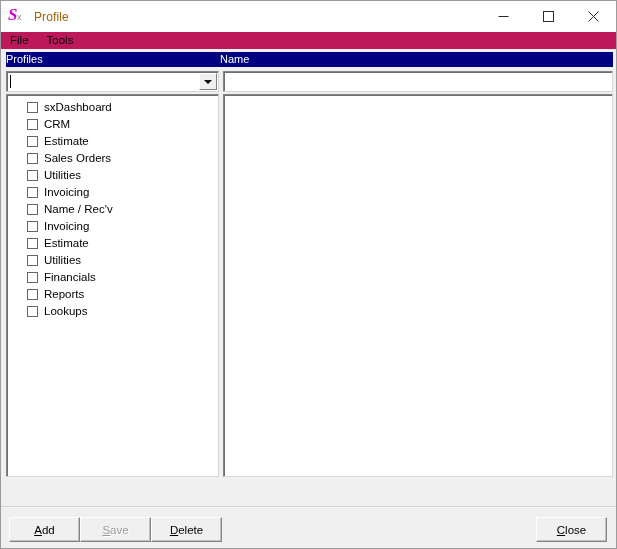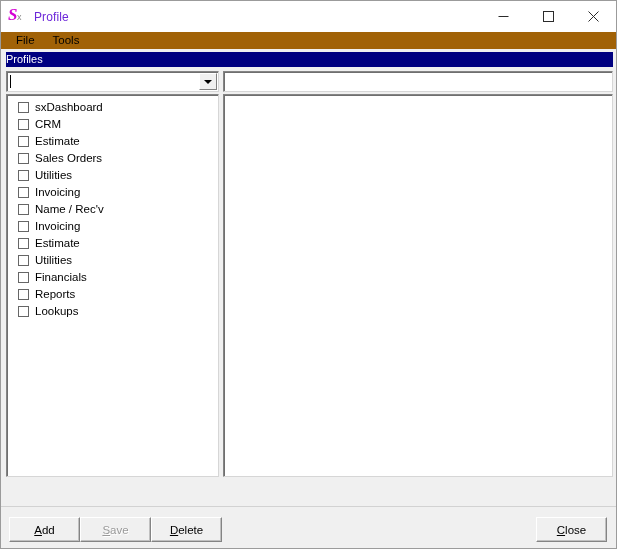--- a/index.html
+++ b/index.html
@@ -53,21 +53,21 @@
   #app-icon .x-glyph {
     position: absolute;
     left: 9px; top: 4px;
     font-family: "Liberation Sans", sans-serif;
     font-size: 9px;
     color: #888888;
     line-height: 10px;
   }
   #title-text {
     font-size: 12px;
-    color: #6d28d9;
+    color: #a16207;
     letter-spacing: .1px;
   }
   #window-controls {
     position: absolute;
     right: 0; top: 0;
     height: 31px;
     display: flex;
   }
   .win-btn {
     width: 45px;
@@ -81,24 +81,24 @@
     cursor: default;
   }
   .win-btn svg { display: block; }
 
   
   #menu-bar {
     position: absolute;
     left: 0; top: 31px;
     width: 615px;
     height: 17px;
-    background: #a16207;
+    background: #be185d;
     display: flex;
     align-items: flex-end;
-    padding-left: 15px;
+    padding-left: 9px;
     box-sizing: border-box;
   }
   .menu-item {
     font-size: 11.5px;
     color: #000000;
     padding: 0 9px 0 0;
     margin-right: 9px;
     cursor: default;
     line-height: 17px;
   }
@@ -220,21 +220,21 @@
   }
   #profiles-list {
     position: absolute;
     left: 0; top: 4px;
     width: 100%;
   }
   .list-row {
     height: 17px;
     display: flex;
     align-items: center;
-    padding-left: 11px;
+    padding-left: 20px;
     cursor: default;
   }
   .chk {
     width: 11px;
     height: 11px;
     box-sizing: border-box;
     border: 1px solid #666666;
     background: #ffffff;
     flex: 0 0 auto;
     margin-right: 6px;
@@ -336,20 +336,21 @@
     </div>
   </div>
 
   <div id="menu-bar">
     <span class="menu-item">File</span>
     <span class="menu-item">Tools</span>
   </div>
 
   <div id="header-bar">
     <div class="header-label" id="header-profiles">Profiles</div>
+    <div class="header-label" id="header-name">Name</div>
   </div>
 
   <div id="profiles-combo">
     <div id="combo-caret"></div>
     <input id="profiles-combo-input" type="text" value="" style="">
     <div id="combo-arrow-btn">
       <span class="tri"></span>
     </div>
   </div>
 

